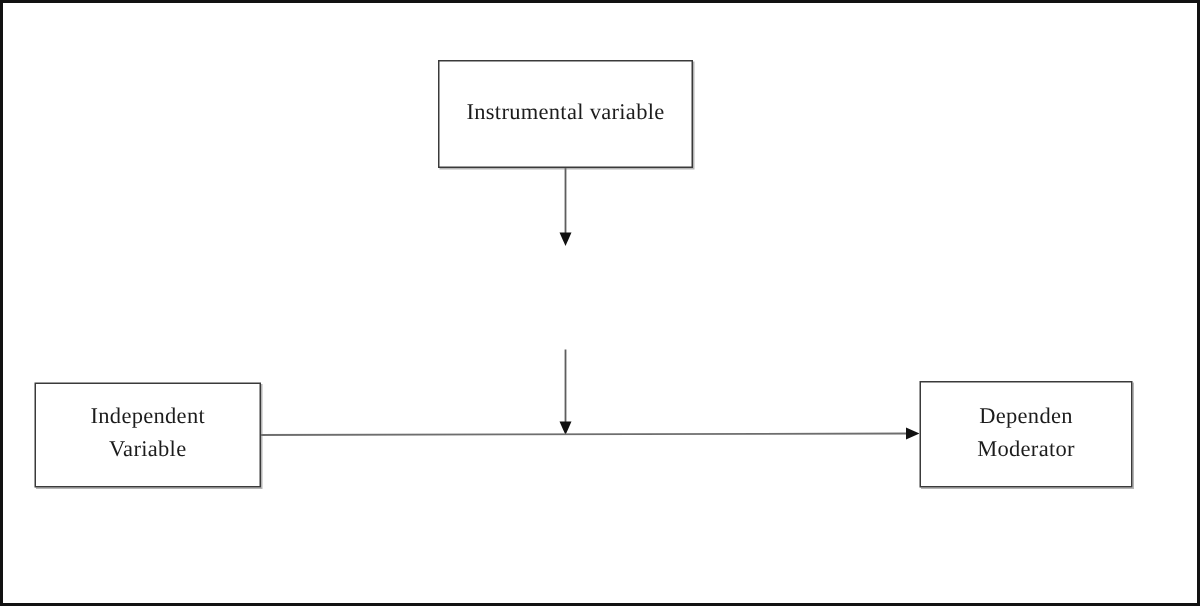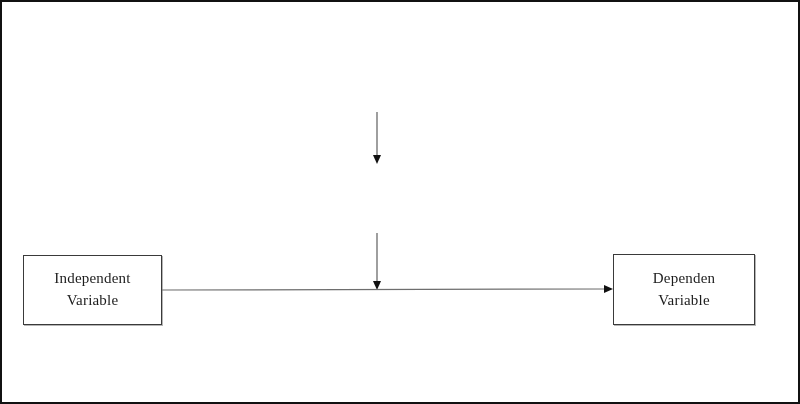--- a/index.html
+++ b/index.html
@@ -30,21 +30,21 @@
   }
   .node .label {
     color: #1c1c1c;
     font-size: 15px;
     line-height: 1.45;
     white-space: pre-line;
     letter-spacing: 0.2px;
   }
   #node-instrumental { left: 290px; top: 38px;  width: 170px; height: 72px; }
   #node-moderator    { left: 290px; top: 162px; width: 170px; height: 69px; }
-  #node-independent  { left: 21px;  top: 253px; width: 139px; height: 70px; }
+  #node-independent  { left: 21px;  top: 253px; width: 151px; height: 70px; }
   #node-dependent    { left: 611px; top: 252px; width: 142px; height: 71px; }
   .connectors {
     position: absolute;
     left: 0; top: 0;
     width: 796px;
     height: 400px;
     pointer-events: none;
   }
 </style>
 </head>
@@ -63,25 +63,28 @@
       <line x1="375" y1="231" x2="375" y2="281" stroke="#5e5e5e" stroke-width="1.2"></line>
       <polygon points="375,288 371,279 379,279" fill="#111111"></polygon>
     </g>
 
     <g>
       <line x1="160" y1="288" x2="604" y2="287" stroke="#6e6e6e" stroke-width="1.2"></line>
       <polygon points="611,287 602,283 602,291" fill="#111111"></polygon>
     </g>
   </svg>
 
+  <div class="node" id="node-instrumental">
+    <span class="label">Instrumental variable</span>
+  </div>
 
 
   <div class="node" id="node-independent">
     <span class="label">Independent
 Variable</span>
   </div>
 
   <div class="node" id="node-dependent">
     <span class="label">Dependen
-Variable</span>
+Moderator</span>
   </div>
 
 </div>
 
 </body></html>

